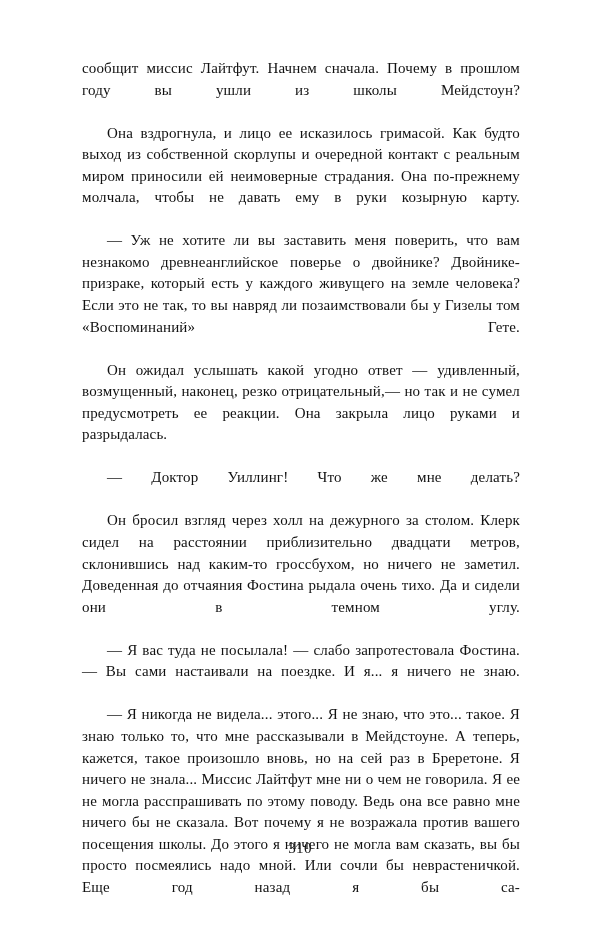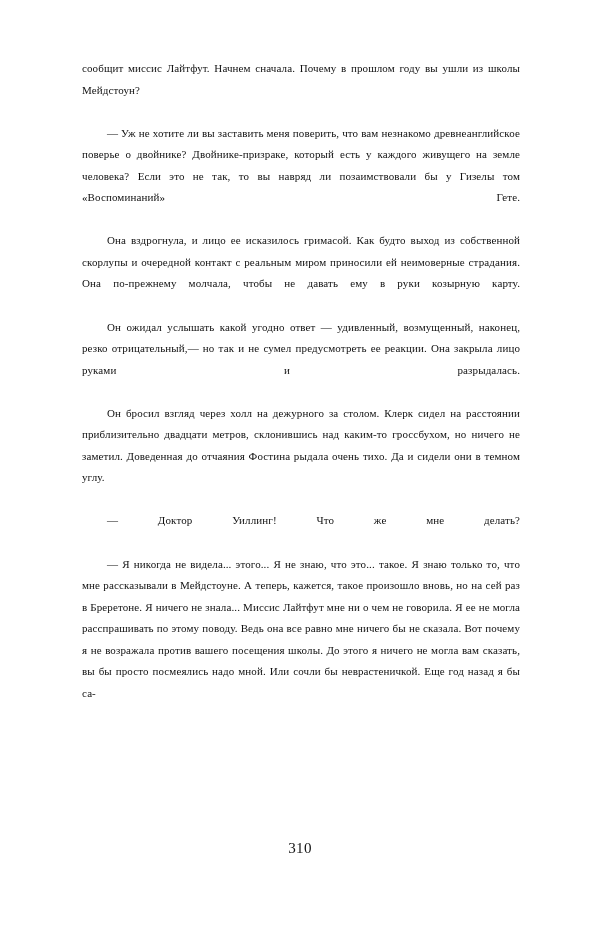--- a/index.html
+++ b/index.html
@@ -31,21 +31,21 @@
     position: absolute;
     left: 82px;
     top: 58px;
     width: 438px;
   }
 
   .para {
     margin: 0;
     text-align: justify;
     text-justify: inter-word;
-    font-size: 11px;
+    font-size: 15px;
     line-height: 21.55px;
     letter-spacing: 0.01em;
     word-spacing: 0.012em;
     color: #111111;
     text-indent: 0;
     hyphens: manual;
   }
 
   
   .para.indent {
@@ -77,23 +77,24 @@
     letter-spacing: 0.02em;
   }
 </style>
 </head>
 <body>
 
 <div id="page">
 
   <div id="text-block">
     <p class="para cont">сообщит миссис Лайтфут. Начнем сначала. Почему в прошлом году вы ушли из школы Мейдстоун?</p>
+    <p class="para indent">Она вздрогнула, и лицо ее исказилось гримасой. Как будто выход из собственной скорлупы и очередной контакт с реальным миром приносили ей неимоверные страдания. Она по-прежнему молчала, чтобы не давать ему в руки козырную карту.</p>
     <p class="para indent">— Уж не хотите ли вы заставить меня поверить, что вам незнакомо древнеанглийское поверье о двойнике? Двойнике-призраке, который есть у каждого живущего на земле человека? Если это не так, то вы навряд ли позаимствовали бы у Гизелы том «Воспоминаний» Гете.</p>
-    <p class="para indent">Она вздрогнула, и лицо ее исказилось гримасой. Как будто выход из собственной скорлупы и очередной контакт с реальным миром приносили ей неимоверные страдания. Она по-прежнему молчала, чтобы не давать ему в руки козырную карту.</p>
     <p class="para indent">Он ожидал услышать какой угодно ответ — удивленный, возмущенный, наконец, резко отрицательный,— но так и не сумел предусмотреть ее реакции. Она закрыла лицо руками и разрыдалась.</p>
+    <p class="para indent">— Доктор Уиллинг! Что же мне делать?</p>
     <p class="para indent">Он бросил взгляд через холл на дежурного за столом. Клерк сидел на расстоянии приблизительно двадцати метров, склонившись над каким-то гроссбухом, но ничего не заметил. Доведенная до отчаяния Фостина рыдала очень тихо. Да и сидели они в темном углу.</p>
-    <p class="para indent">— Доктор Уиллинг! Что же мне делать?</p>
+    <p class="para indent">— Я вас туда не посылала! — слабо запротестовала Фостина.— Вы сами настаивали на поездке. И я... я ничего не знаю.</p>
     <p class="para indent">— Я никогда не видела... этого... Я не знаю, что это... такое. Я знаю только то, что мне рассказывали в Мейдстоуне. А теперь, кажется, такое произошло вновь, но на сей раз в Бреретоне. Я ничего не знала... Миссис Лайтфут мне ни о чем не говорила. Я ее не могла расспрашивать по этому поводу. Ведь она все равно мне ничего бы не сказала. Вот почему я не возражала против вашего посещения школы. До этого я ничего не могла вам сказать, вы бы просто посмеялись надо мной. Или сочли бы неврастеничкой. Еще год назад я бы са-</p>
   </div>
 
   <div id="page-number">310</div>
 
 </div>
 
 </body></html>

